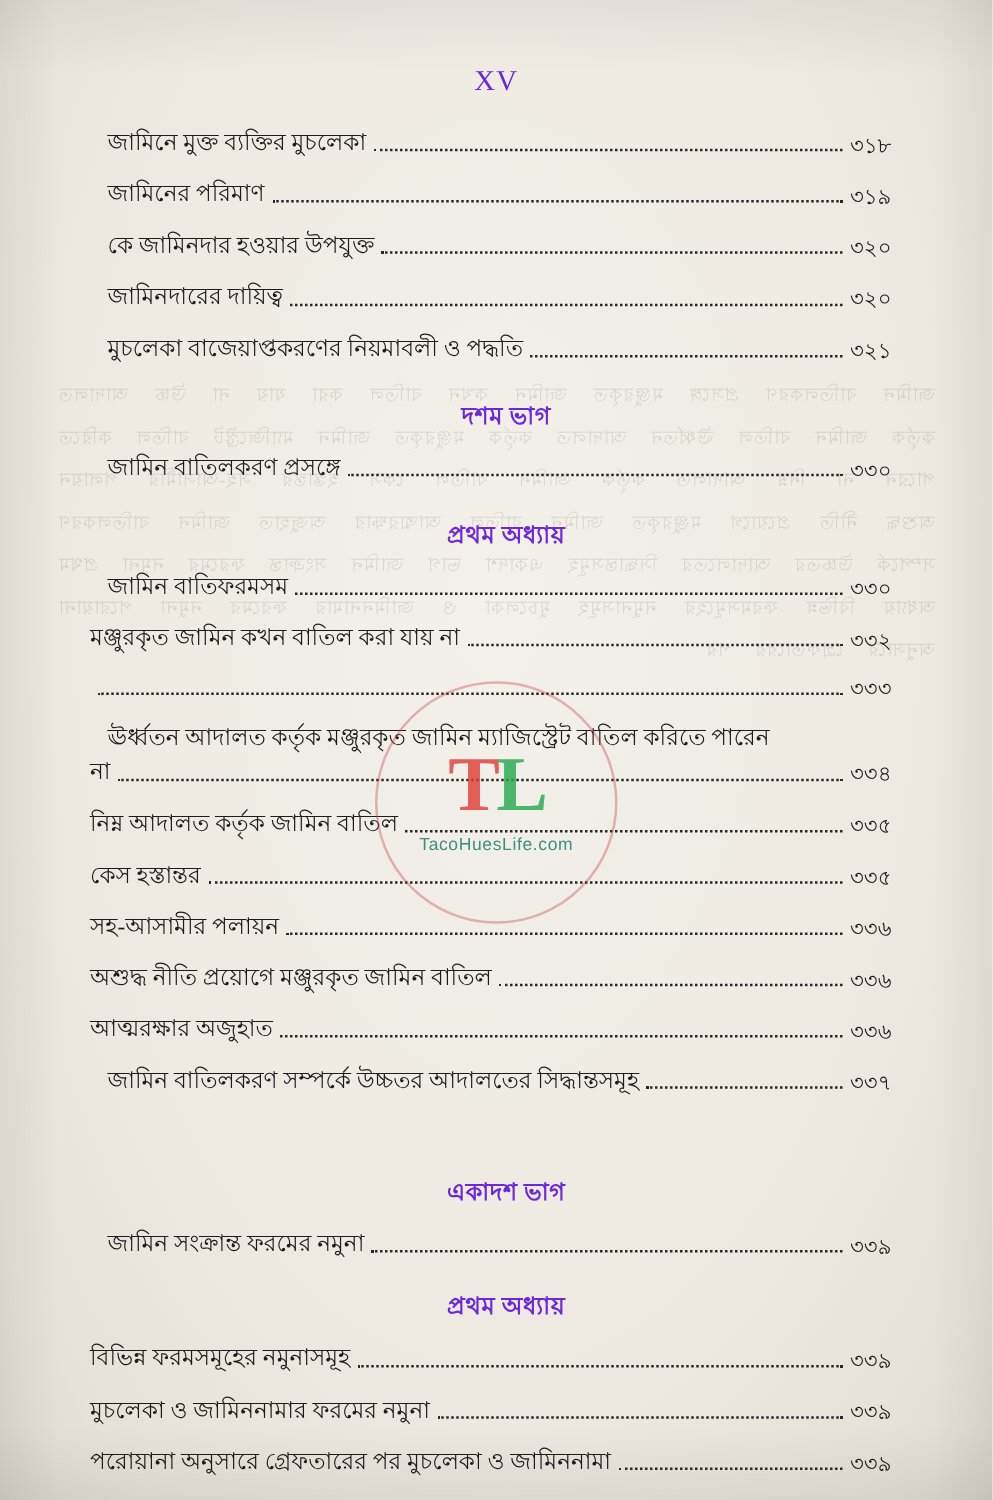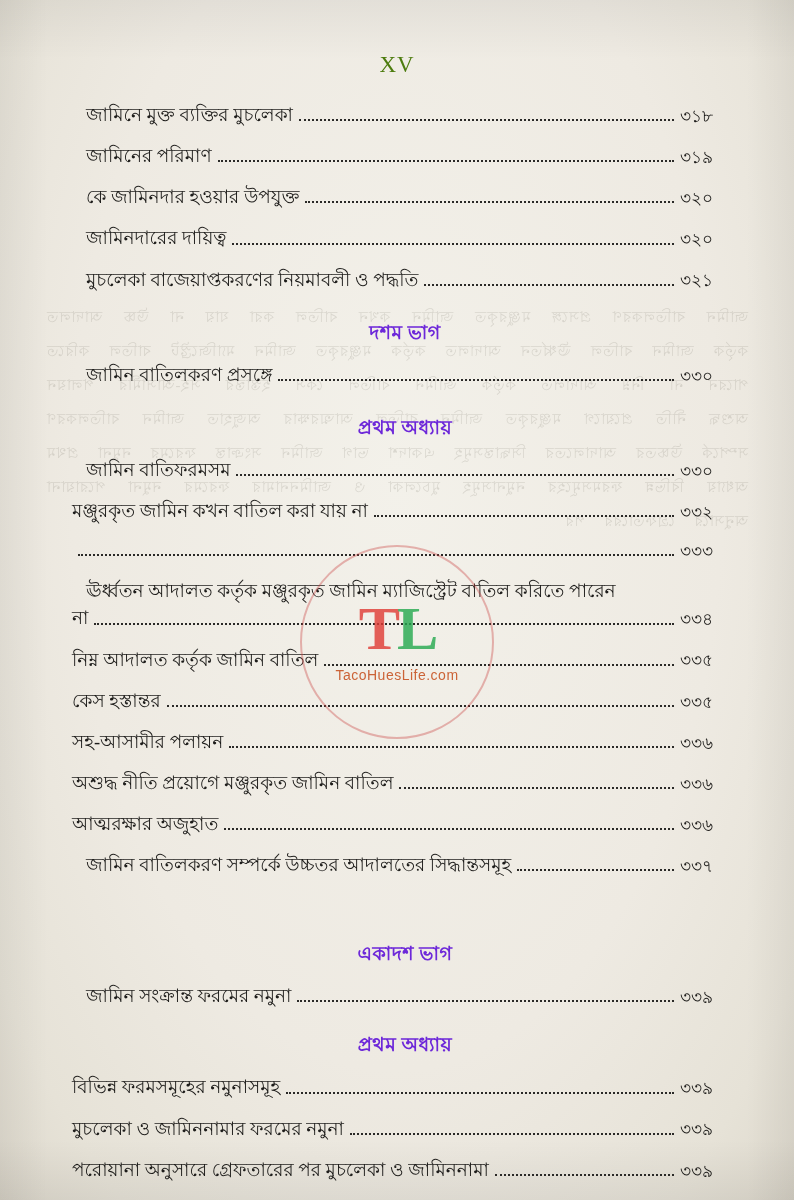--- a/index.html
+++ b/index.html
@@ -52,21 +52,21 @@
   .page {
     position: absolute;
     inset: 0;
     padding: 52px 56px 24px 56px;
     box-sizing: border-box;
   }
 
   .folio {
     text-align: center;
     font-size: 23px;
-    color: #4d7c0f;
+    color: #6d28d9;
     letter-spacing: 1px;
     margin-bottom: 26px;
     font-family: "Liberation Serif", serif;
   }
 
   .toc {
     font-size: 18.5px;
     color: #1d1c1a;
     margin-left: 16px;
   }
@@ -146,21 +146,21 @@
     font-weight: bold;
     color: #e03a34;
     letter-spacing: -3px;
     line-height: 0.9;
     font-family: Liberation Serif, serif;
   }
   .watermark .wm-mark .g { color: #23a94e; }
   .watermark .wm-text {
     margin-top: 10px;
     font-size: 14px;
-    color: #c2410c;
+    color: #0f766e;
     font-family: "Liberation Sans", sans-serif;
     letter-spacing: 0.5px;
   }
 </style>
 </head>
 <body>
 
 <div class="paper"></div>
 
 <div class="bleed">জামিন বাতিলকরণ প্রসঙ্গে মঞ্জুরকৃত জামিন কখন বাতিল করা যায় না উচ্চ আদালত কর্তৃক জামিন বাতিল ঊর্ধ্বতন আদালত কর্তৃক মঞ্জুরকৃত জামিন ম্যাজিস্ট্রেট বাতিল করিতে পারেন না নিম্ন আদালত কর্তৃক জামিন বাতিল কেস হস্তান্তর সহ-আসামীর পলায়ন অশুদ্ধ নীতি প্রয়োগে মঞ্জুরকৃত জামিন বাতিল আত্মরক্ষার অজুহাত জামিন বাতিলকরণ সম্পর্কে উচ্চতর আদালতের সিদ্ধান্তসমূহ একাদশ ভাগ জামিন সংক্রান্ত ফরমের নমুনা প্রথম অধ্যায় বিভিন্ন ফরমসমূহের নমুনাসমূহ মুচলেকা ও জামিননামার ফরমের নমুনা পরোয়ানা অনুসারে গ্রেফতারের পর</div>

